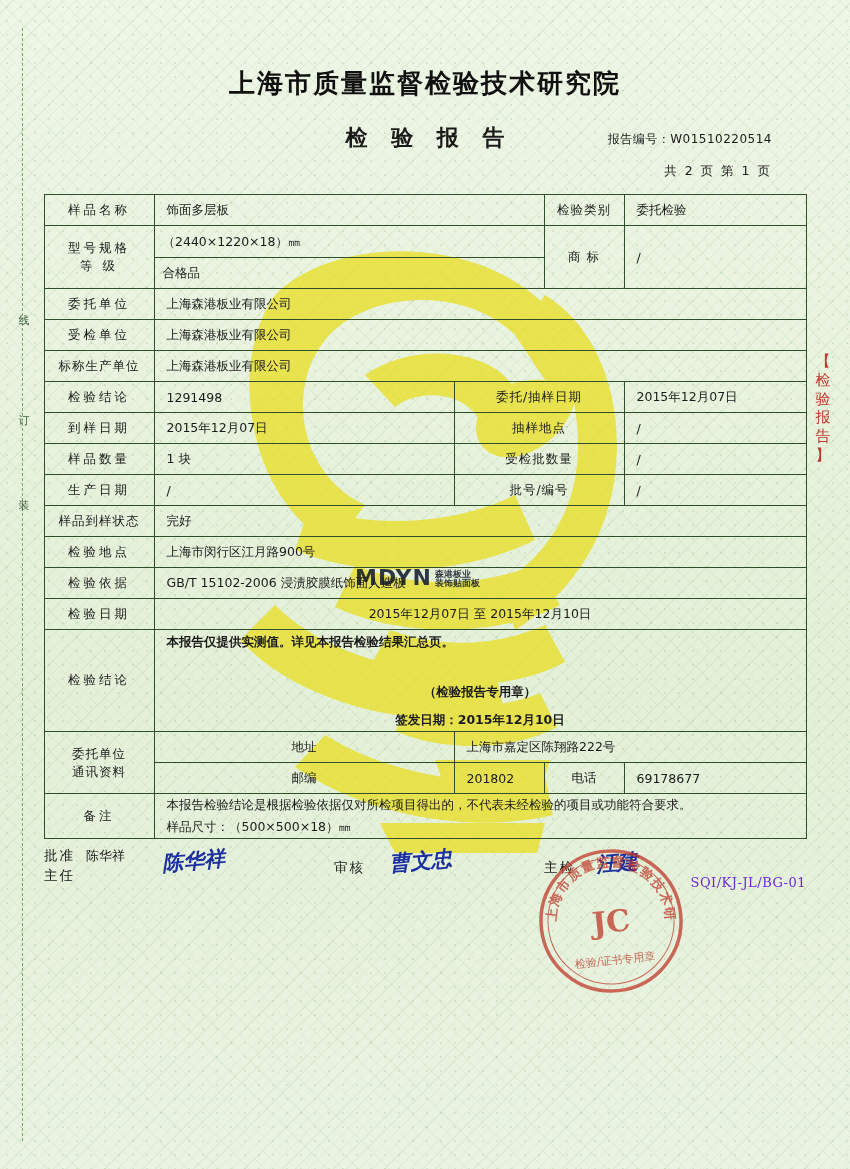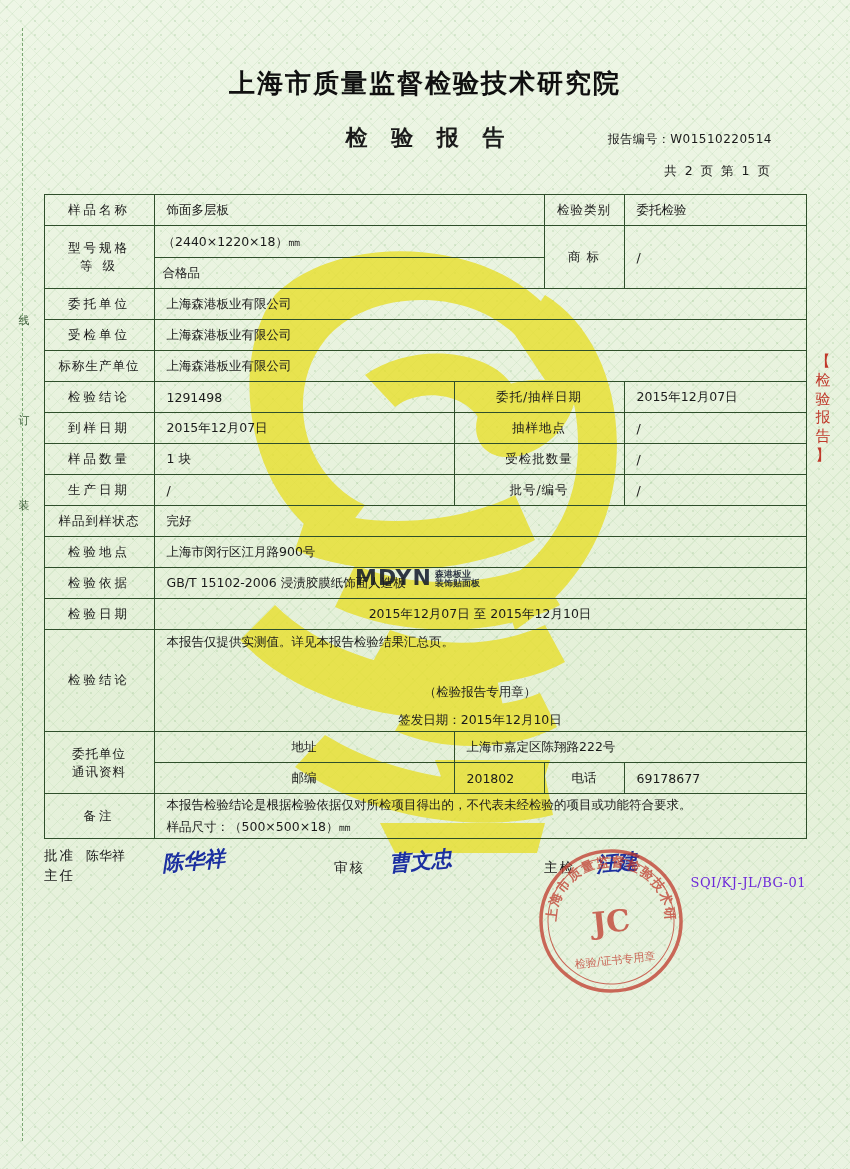--- a/index.html
+++ b/index.html
@@ -191,20 +191,21 @@
   .tall-basis {
     height: 240px;
     vertical-align: middle;
   }
   .concl {
     height: 112px;
     vertical-align: top;
     padding-top: 10px;
     line-height: 1.9;
     position: relative;
+    font-weight: bold;
   }
   .concl .sub {
     text-align: center;
     margin-top: 26px;
   }
   .concl .issue {
     text-align: center;
     margin-top: 4px;
   }
   .remark {

